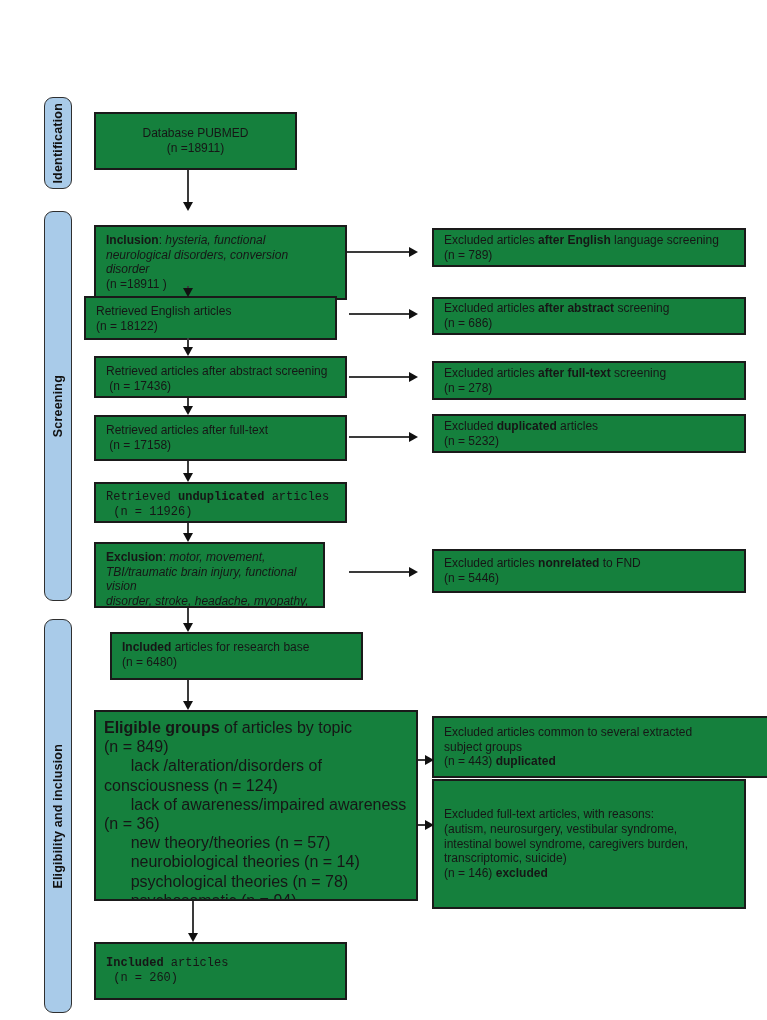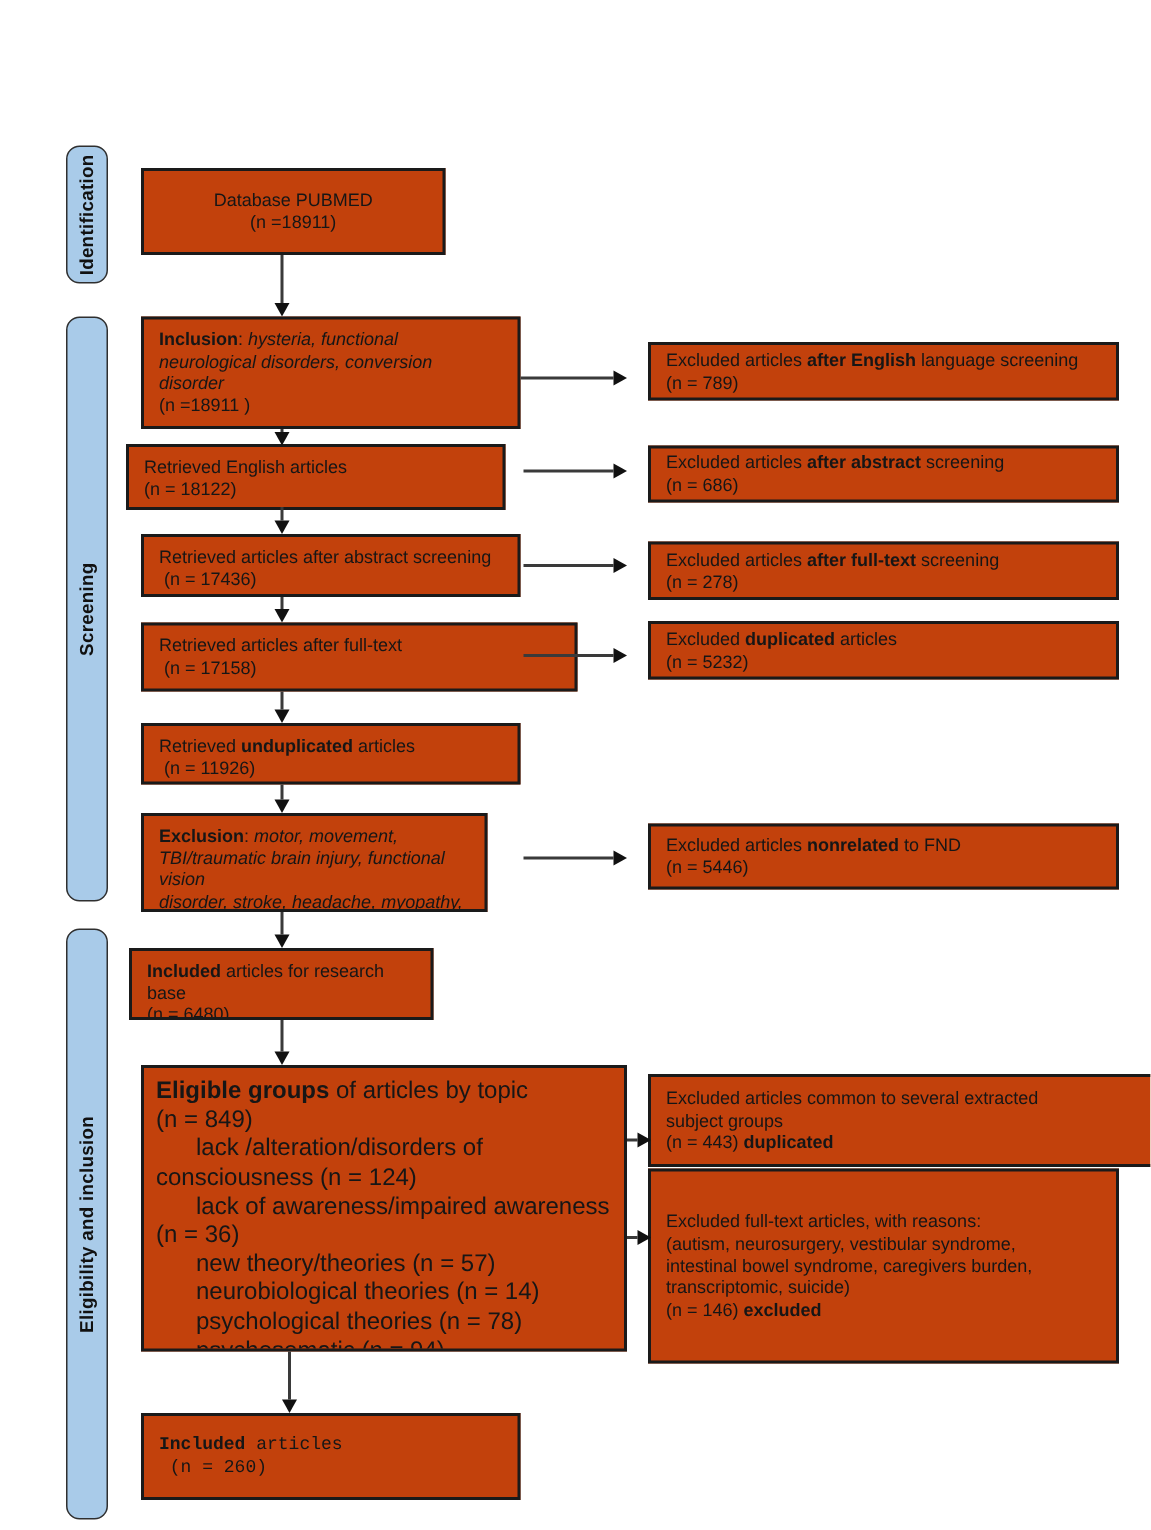--- a/index.html
+++ b/index.html
@@ -23,21 +23,21 @@
     border:1.6px solid #2f2f2f;border-radius:9px;box-sizing:border-box;
     display:flex;align-items:center;justify-content:center;
   }
   .stage span{
     writing-mode:vertical-rl;transform:rotate(180deg);
     font-size:12.5px;font-weight:bold;color:#111;white-space:nowrap;letter-spacing:.2px;
   }
 
   
   .fbox{
-    position:absolute;background:#c2410c;
+    position:absolute;background:#15803d;
     border:2px solid var(--box_border,#1a1a1a);box-sizing:border-box;
     font-size:12px;color:#161616;line-height:1.22;
     padding:6px 10px;white-space:pre-wrap;overflow:hidden;
   }
   .fbox.center{display:flex;flex-direction:column;align-items:center;justify-content:center;text-align:center;padding:4px 8px;}
   .fbox.vcenter{display:flex;align-items:center;}
   .fbox.small{font-size:16px;line-height:1.2;padding:6px 8px;}
 
   
   .varrow{position:absolute;width:0;border-left:2px solid var(--arrow,#3a3a3a);}
@@ -59,43 +59,43 @@
   <div class="stage" style="top:211px;height:390px;">
     <span>Screening</span>
   </div>
   <div class="stage" style="top:619px;height:394px;">
     <span>Eligibility and inclusion</span>
   </div>
 
   <div class="fbox center" style="left:94px;top:112px;width:203px;height:58px;"><div><span>Database PUBMED
 (n =18911)</span></div></div>
 
-  <div class="fbox" style="left:94px;top:211px;width:253px;height:75px;"><div><span style="font-weight: bold;">Inclusion</span><span>: </span><span style="font-style: italic;">hysteria, functional
+  <div class="fbox" style="left:94px;top:225px;width:253px;height:75px;"><div><span style="font-weight: bold;">Inclusion</span><span>: </span><span style="font-style: italic;">hysteria, functional
 neurological disorders, conversion
 disorder</span><span>
 (n =18911 )</span></div></div>
 
   <div class="fbox" style="left:84px;top:296px;width:253px;height:44px;"><div><span>Retrieved English articles
 (n = 18122)</span></div></div>
 
   <div class="fbox" style="left:94px;top:356px;width:253px;height:42px;"><div><span>Retrieved articles after abstract screening
  (n = 17436)</span></div></div>
 
-  <div class="fbox" style="left:94px;top:415px;width:291px;height:46px;"><div><span>Retrieved articles after full-text
+  <div class="fbox" style="left:94px;top:415px;width:253px;height:46px;"><div><span>Retrieved articles after full-text
  (n = 17158)</span></div></div>
 
-  <div class="fbox" style="left:94px;top:482px;width:253px;height:41px;"><div><span>Retrieved </span><span style="font-weight: bold;">unduplicated</span><span> articles
+  <div class="fbox" style="left:94px;top:482px;width:253px;height:41px;font-family:Liberation Mono, monospace;"><div><span>Retrieved </span><span style="font-weight: bold;">unduplicated</span><span> articles
  (n = 11926)</span></div></div>
 
   <div class="fbox" style="left:94px;top:542px;width:231px;height:66px;"><div><span style="font-weight: bold;">Exclusion</span><span>: </span><span style="font-style: italic;">motor, movement,
 TBI/traumatic brain injury, functional vision
 disorder, stroke, headache, myopathy,
 neck/otolaryngology, intestine</span></div></div>
 
-  <div class="fbox" style="left:86px;top:632px;width:203px;height:48px;"><div><span style="font-weight: bold;">Included</span><span> articles for research base
+  <div class="fbox" style="left:110px;top:632px;width:253px;height:48px;"><div><span style="font-weight: bold;">Included</span><span> articles for research base
 (n = 6480)</span></div></div>
 
   <div class="fbox small" style="left:94px;top:710px;width:324px;height:191px;"><div><span style="font-weight: bold;">Eligible groups</span><span> of articles by topic
 (n = 849)
       lack /alteration/disorders of consciousness (n = 124)
       lack of awareness/impaired awareness (n = 36)
       new theory/theories (n = 57)
       neurobiological theories (n = 14)
       psychological theories (n = 78)
       psychosomatic (n = 94)

